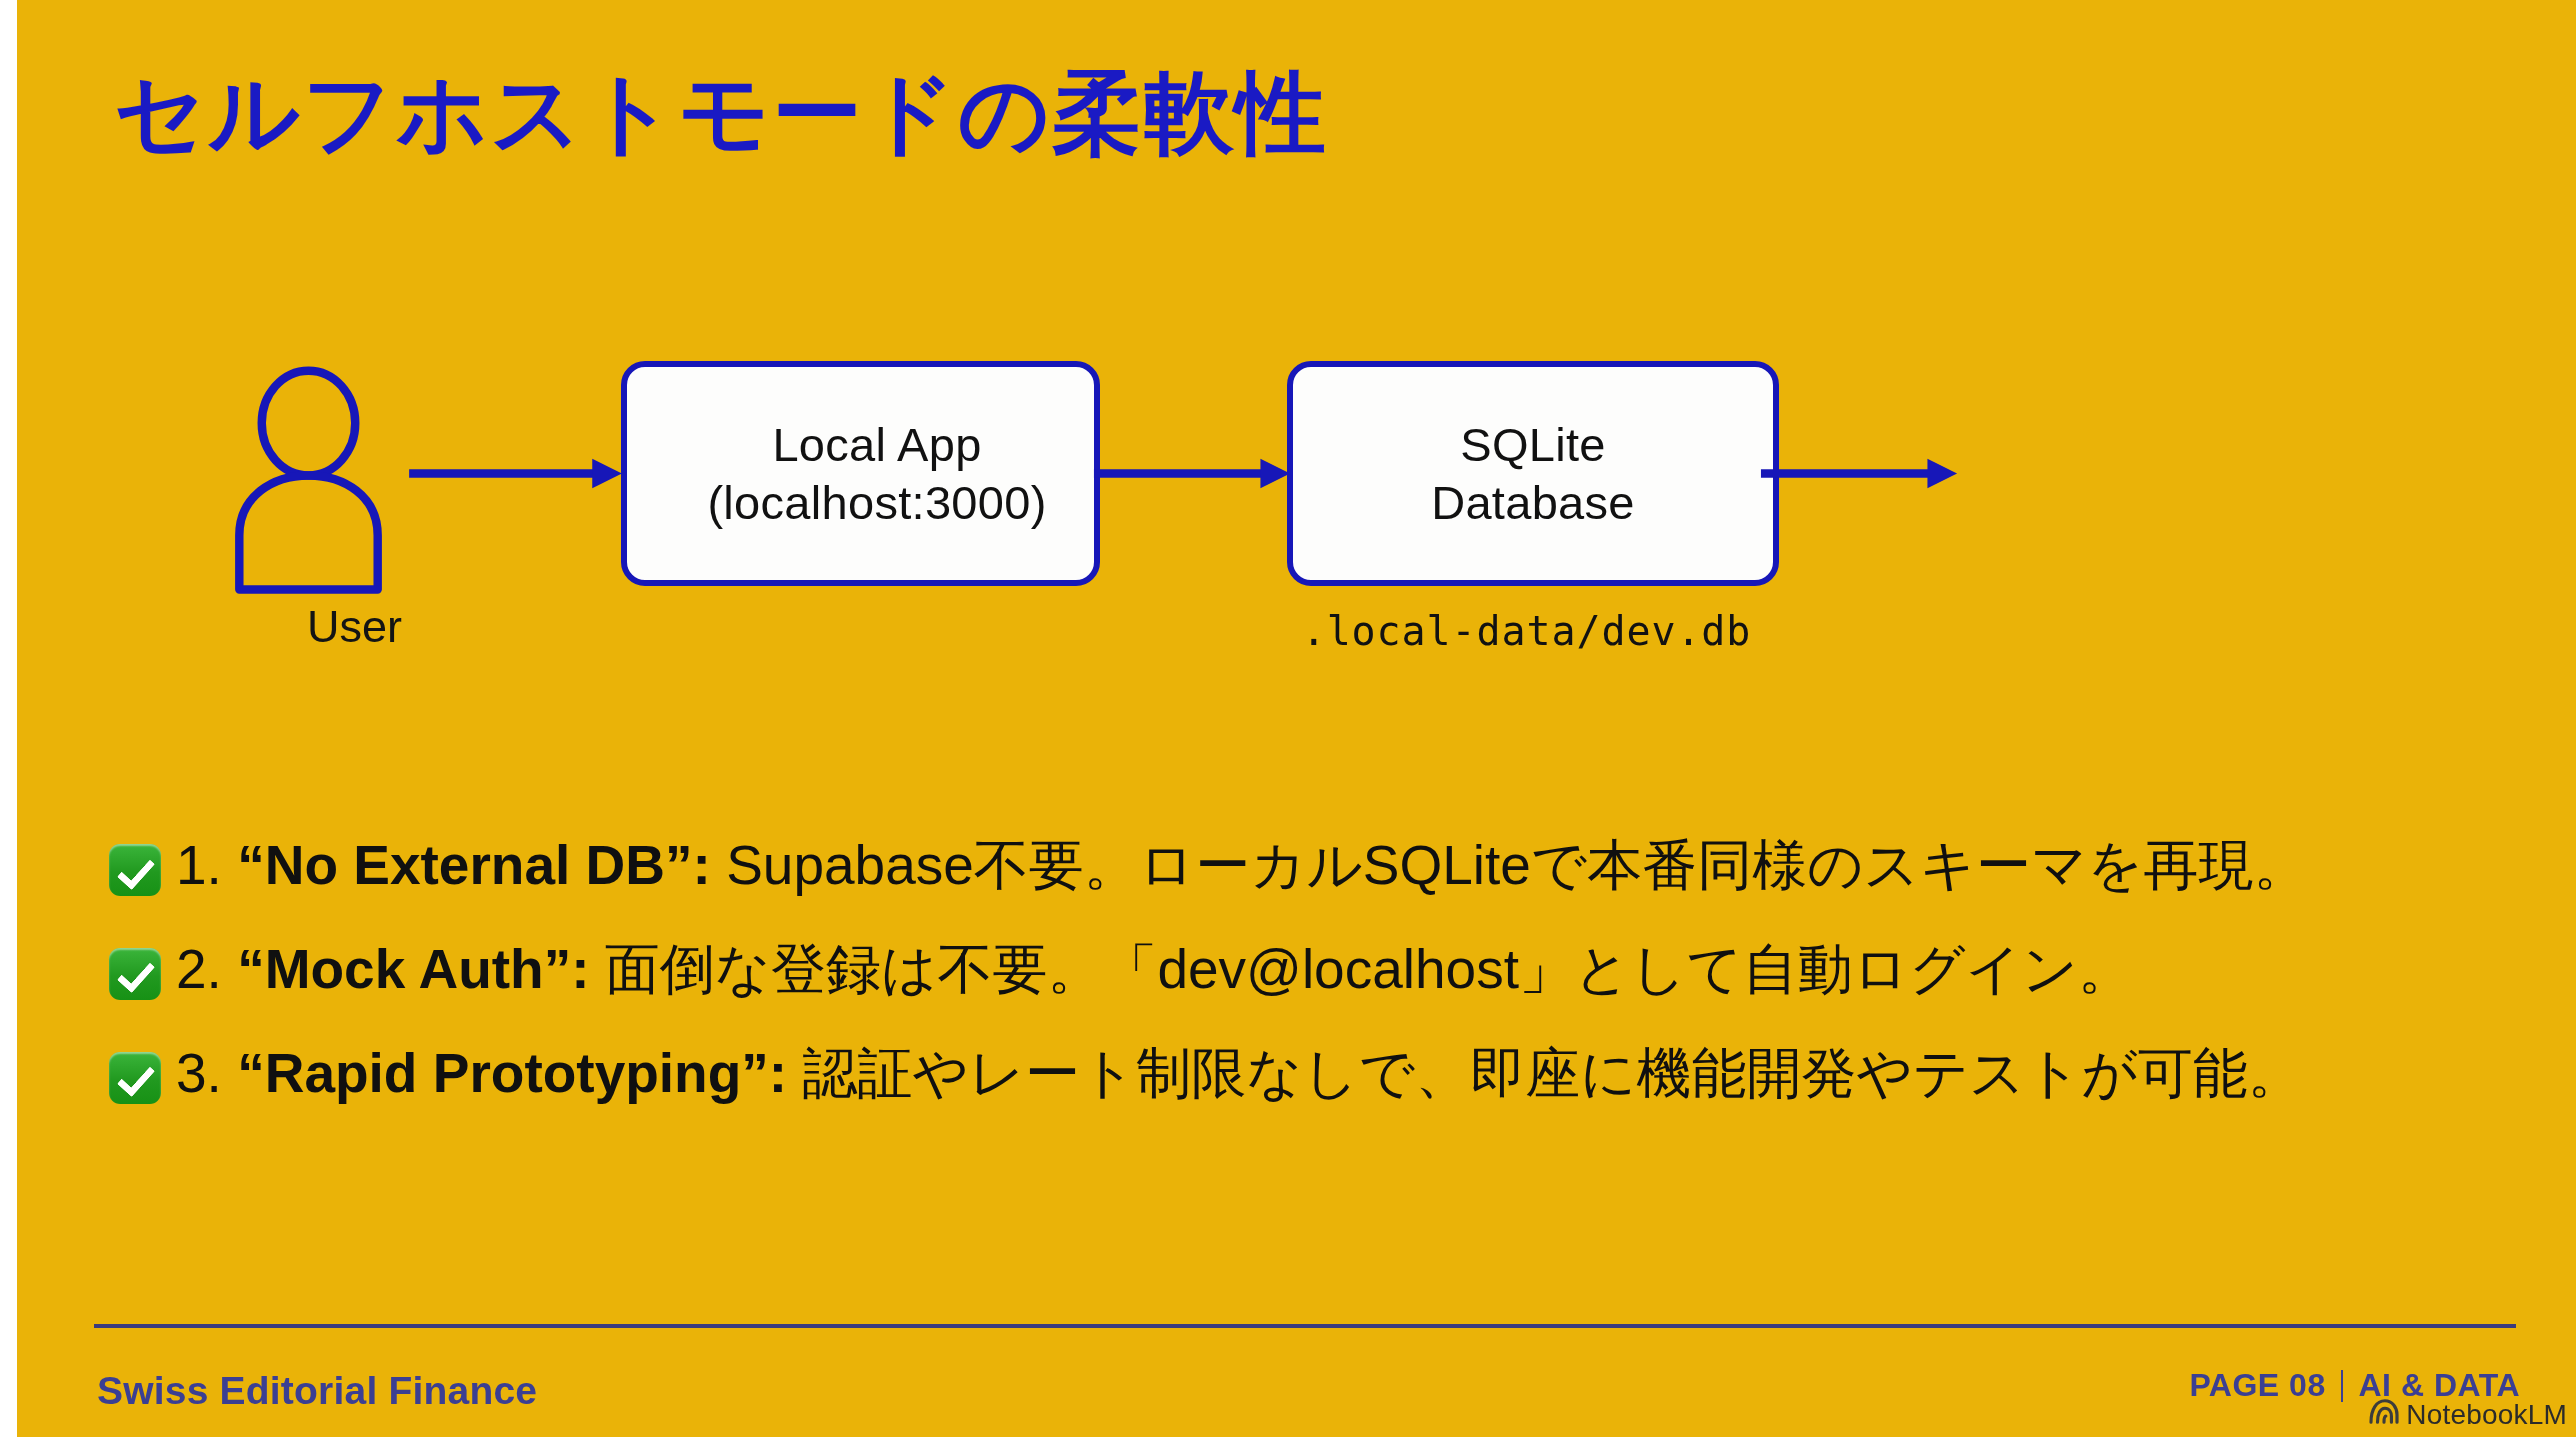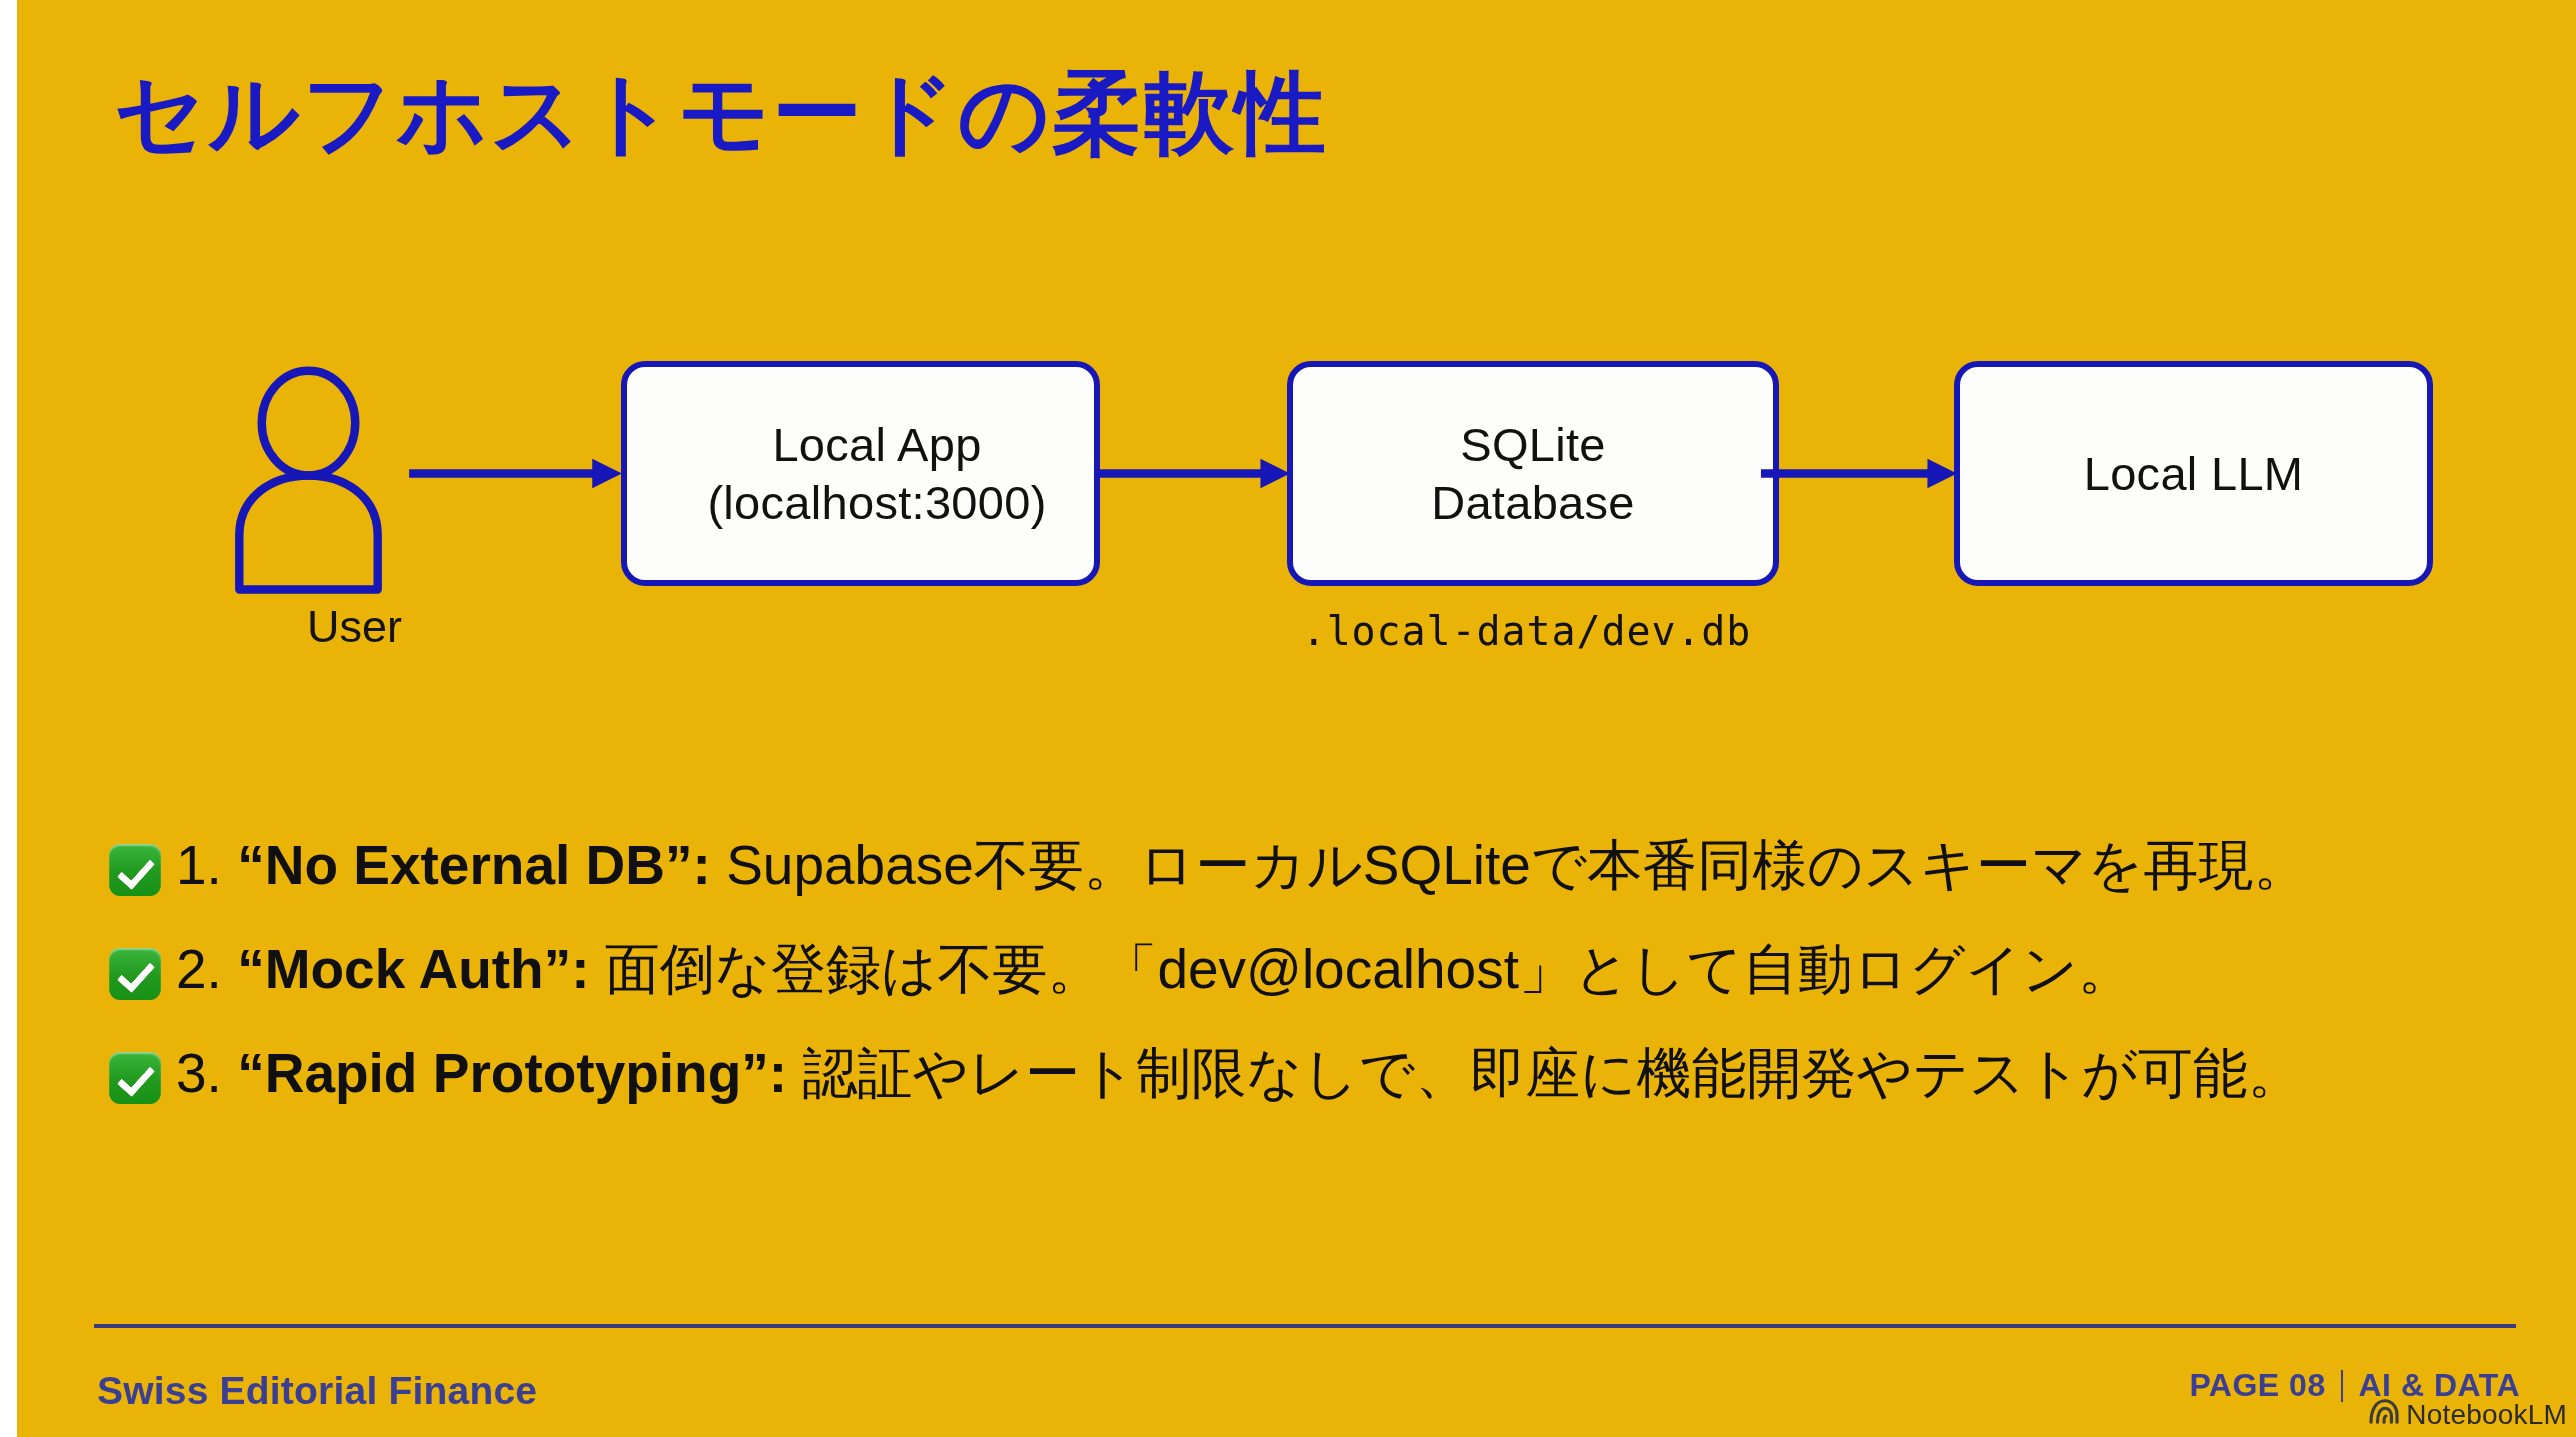--- a/index.html
+++ b/index.html
@@ -262,25 +262,20 @@
     </div>
     <div id="db-path-caption">.local-data/dev.db</div>
 
     <div class="arrow" id="arrow-3">
       <svg width="198" height="37" viewBox="0 0 212 40" aria-hidden="true">
         <line x1="0" y1="20" x2="182" y2="20" stroke="#1717b8" stroke-width="9"></line>
         <polygon points="180,4 212,20 180,36" fill="#1717b8"></polygon>
       </svg>
     </div>
 
-    <div class="node-box" id="box-local-llm">
-      <span class="node-label-lines">
-        <span>Local LLM</span>
-      </span>
-    </div>
   </div>
 
   <div id="bullets">
 
     <div class="bullet-row">
       <span class="check-badge"></span>
       <span class="bullet-text">
         <span class="num">1.</span>
         <span class="term">“No External DB”:</span>
         <span class="body"> Supabase不要。ローカルSQLiteで本番同様のスキーマを再現。</span>

